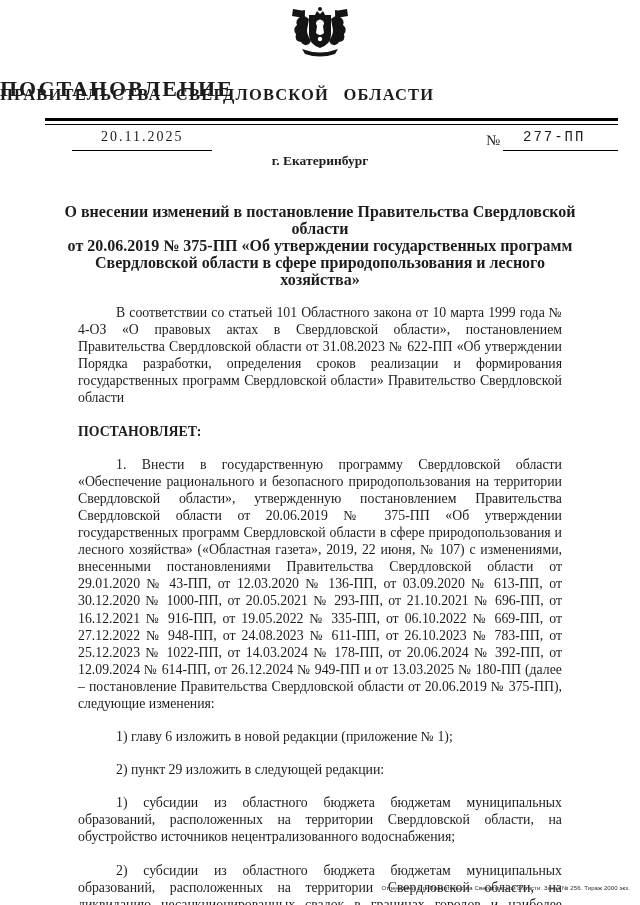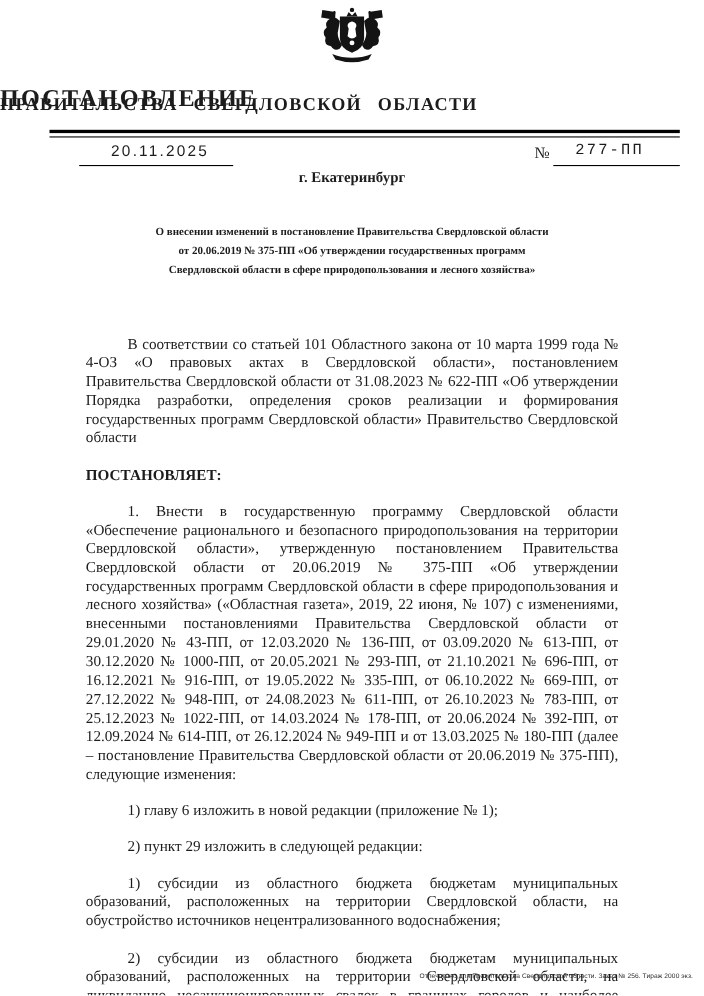--- a/index.html
+++ b/index.html
@@ -17,36 +17,36 @@
     position:absolute; top:85px; left:0; width:100%;
     text-align:left; font-weight:bold; font-size:16.5px;
     letter-spacing:1.2px; word-spacing:9px;
   }
   .double-rule {
     position:absolute; top:118px; left:45px; width:573px; height:3px;
     border-top:3px solid #000; border-bottom:1px solid #000;
   }
   .date-text {
     position:absolute; top:129px; left:101px;
-    font-family:Liberation Sans, sans-serif; font-size:14px; letter-spacing:2px;
+    font-family:Liberation Serif, serif; font-size:14px; letter-spacing:2px;
   }
   .date-line { position:absolute; top:150px; left:72px; width:140px; border-top:1.5px solid #000; }
   .num-sign { position:absolute; top:132px; left:486px; font-size:14.5px; }
   .num-text {
     position:absolute; top:129px; left:523px;
     font-family:"Liberation Mono", monospace; font-size:14px; letter-spacing:2px;
   }
   .num-line { position:absolute; top:150px; left:503px; width:115px; border-top:1.5px solid #000; }
   .city {
     position:absolute; top:153px; left:0; width:100%;
     text-align:center; font-weight:bold; font-size:13.5px;
   }
   .subject {
     position:absolute; top:203px; left:55px; width:530px;
-    text-align:center; font-weight:bold; font-size:10px; line-height:17px;
+    text-align:center; font-weight:bold; font-size:16px; line-height:17px;
   }
   .body-block {
     position:absolute; top:288px; left:62px; width:516px;
     font-size:13.8px; line-height:17.1px; text-align:justify;
   }
   .body-block p { margin:16px; text-indent:38px; }
   .body-block p.resolve { font-weight:bold; text-indent:0; }
   .print-footer {
     position:absolute; right:10px; bottom:14px;
     font-family:"Liberation Sans", sans-serif; font-size:6px; color:#2a2a2a;

